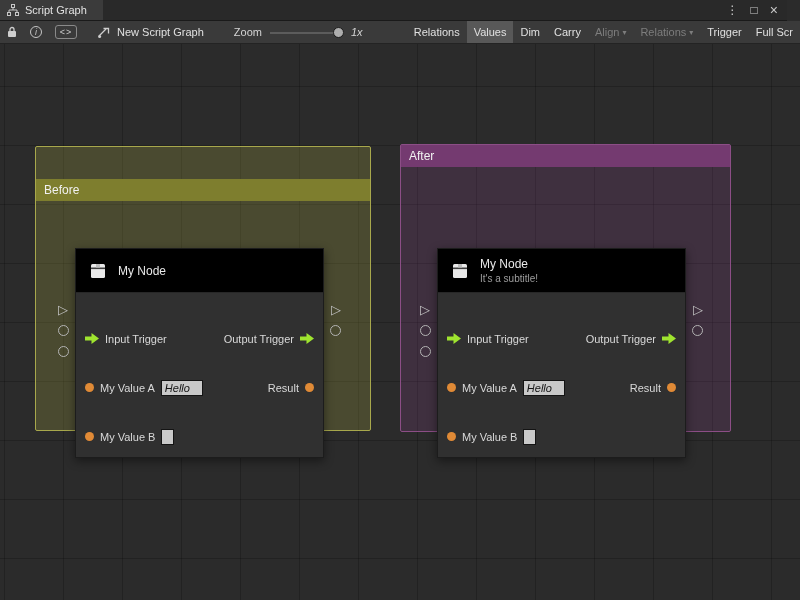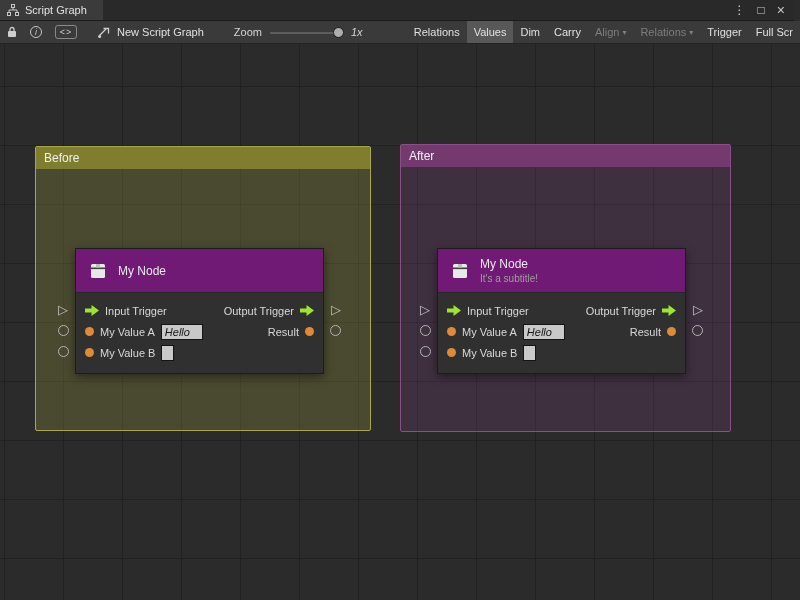--- a/index.html
+++ b/index.html
@@ -5,21 +5,21 @@
   * { margin:0; padding:0; box-sizing:border-box; }
   html,body { background:#191919; }
   #app {
     position:relative; width:800px; height:600px; overflow:hidden;
     font-family:"Liberation Sans","DejaVu Sans",sans-serif;
     background:#2b2b2b; color:#ddd;
   }
 
   
   .titlebar {
-    position:absolute; top:0; left:0; right:6px; height:21px;
+    position:absolute; top:0; left:0; right:13px; height:21px;
     background:#292929; border-bottom:1px solid #1a1a1a;
     display:flex; align-items:stretch;
   }
   .tab {
     display:flex; align-items:center; gap:6px;
     padding:0 16px 0 7px; background:#3b3b3b;
     font-size:11px; color:#e2e2e2;
   }
   .win-controls {
     margin-left:auto; display:flex; align-items:center; gap:12px;
@@ -80,40 +80,40 @@
   }
 
   
   .group { position:absolute; border-radius:2px; }
   .group-header {
     height:22px; display:flex; align-items:center; padding:0 8px;
     font-size:12px; color:#f1f1f1;
   }
   .group.before { left:35px; top:102px; width:336px; height:285px;
     background:rgba(200,200,70,0.20); border:1px solid #a8a84c; }
-  .group.before .group-header { background:#7e7e2e; }
+  .group.before .group-header { background:#7e7e2e;margin-top:32px; }
   .group.after { left:400px; top:100px; width:331px; height:288px;
     background:rgba(165,75,165,0.16); border:1px solid #8c4e86; }
   .group.after .group-header { background:#743a70; }
 
   
   .node-outer { position:absolute; width:249px; }
   .node {
     position:relative; background:#303030; border:1px solid #1c1c1c;
     box-shadow:0 3px 9px rgba(0,0,0,0.45);
   }
   .node-header {
-    background:#701a75; height:44px; display:flex; align-items:center;
+    background:#000000; height:44px; display:flex; align-items:center;
     gap:10px; padding:0 12px; border-bottom:1px solid #272727;
   }
   .node-titles { display:flex; flex-direction:column; justify-content:center; }
   .node-title { font-size:12px; color:#e9e9e9; }
   .node-subtitle { font-size:10px; color:#9d9d9d; margin-top:2px; }
   .node-body { padding:7px 0 10px; }
-  .port-row { height:21px; display:flex; align-items:center; padding:0 9px; }
+  .port-row { height:21px; display:flex; align-items:center; padding:0 9px;margin-top:28px; }
   .port-in { display:flex; align-items:center; gap:6px; }
   .port-out { display:flex; align-items:center; gap:6px; margin-left:auto; }
   .port-label { font-size:11px; color:#d9d9d9; }
   .value-dot { width:9px; height:9px; border-radius:50%; background:#e08a36; flex:0 0 auto; }
   .flow-arrow { flex:0 0 auto; display:block; }
   .port-field {
     height:16px; background:#c9c9c9; border:1px solid #141414;
     color:#141414; font-size:11px; padding:0 3px; width:42px;
     font-family:inherit;
     font-style:italic;

